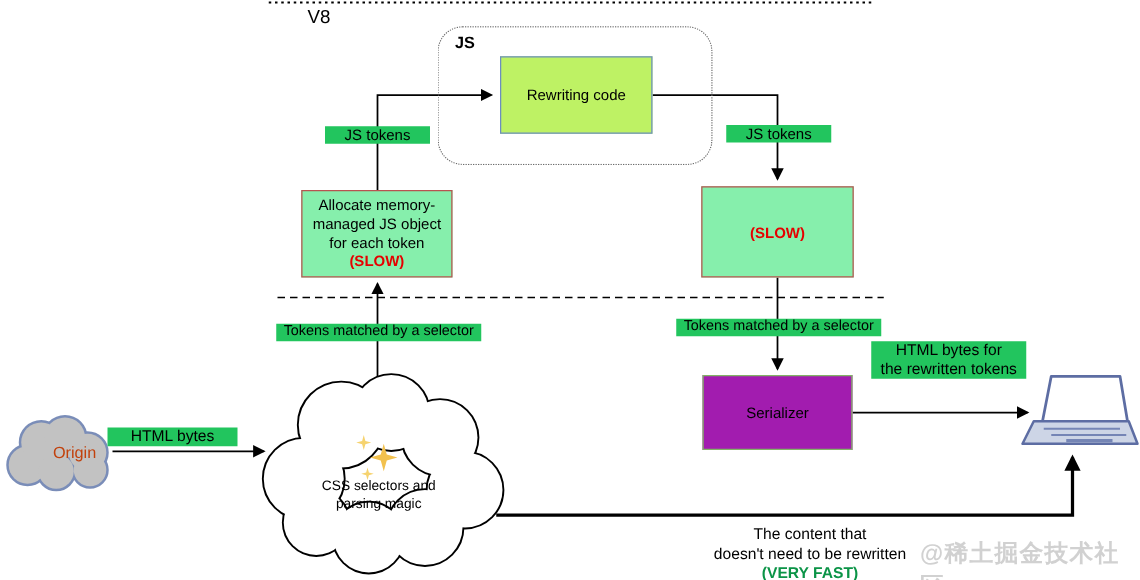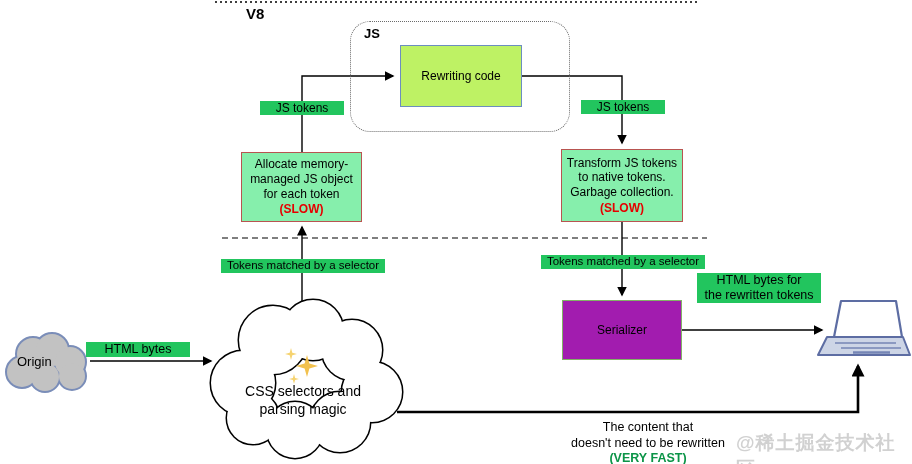--- a/index.html
+++ b/index.html
@@ -17,28 +17,28 @@
   .box-blue{background:#bef264;border:1px solid #6c8ebf;}
   .box-red{background:#86efac;border:1px solid #b85450;}
   .box-green{background:#a21caf;border:1px solid #82b366;}
   .slow{font-weight:bold;color:#e60000;margin-top:1px;}
   .js-container{
     border:1.5px dotted #6b6b6b;border-radius:20px;box-sizing:border-box;
   }
   .edge-label{
     background:#22c55e;text-align:center;font-size:12px;line-height:1.2;padding:0 2px;
   }
-  .title-bold{font-weight:bold;font-size:15px;}
+  .title-bold{font-weight:normal;font-size:15px;}
   .js-bold{font-weight:bold;font-size:13px;}
   .very-fast{font-weight:bold;color:#0b9447;}
   .watermark{
     color:#c9c9c9;font-size:19px;letter-spacing:1px;font-weight:bold;opacity:.85;
   }
-  .cloud-label{font-size:14px;text-align:center;line-height:1.3;}
-  .origin-label{color:#000000;font-size:13px;text-align:left;}
+  .cloud-label{font-size:11px;text-align:center;line-height:1.3;}
+  .origin-label{color:#c2410c;font-size:13px;text-align:right;}
 </style>
 </head>
 <body>
 
 <div id="canvas">
 
   <svg id="shapes" viewBox="0 0 912 464" xmlns="http://www.w3.org/2000/svg">
     <defs>
       <marker id="arr" markerUnits="userSpaceOnUse" markerWidth="12" markerHeight="12" refX="8.5" refY="5" orient="auto">
         <path d="M0,0 L10,5 L0,10 Z" fill="#000"></path>
@@ -126,23 +126,20 @@
   </div>
 
   <div class="abs node box-red" style="left:241px;top:152px;width:121px;height:70px;">
     <span class="ml">Allocate memory-
 managed JS object
 for each token</span>
     <span class="slow">(SLOW)</span>
   </div>
 
   <div class="abs node box-red" style="left:561px;top:149px;width:122px;height:73px;">
-    <span class="ml">Transform JS tokens
-to native tokens.
-Garbage collection.</span>
     <span class="slow">(SLOW)</span>
   </div>
 
   <div class="abs node box-green" style="left:562px;top:300px;width:120px;height:60px;">
     <span>Serializer</span>
   </div>
 
   <div class="abs edge-label" style="left:260px;top:101px;width:80px;">JS tokens</div>
   <div class="abs edge-label" style="left:581px;top:100px;width:80px;">JS tokens</div>
   <div class="abs edge-label" style="left:221px;top:259px;width:160px;font-size:11.5px;">Tokens matched by a selector</div>

